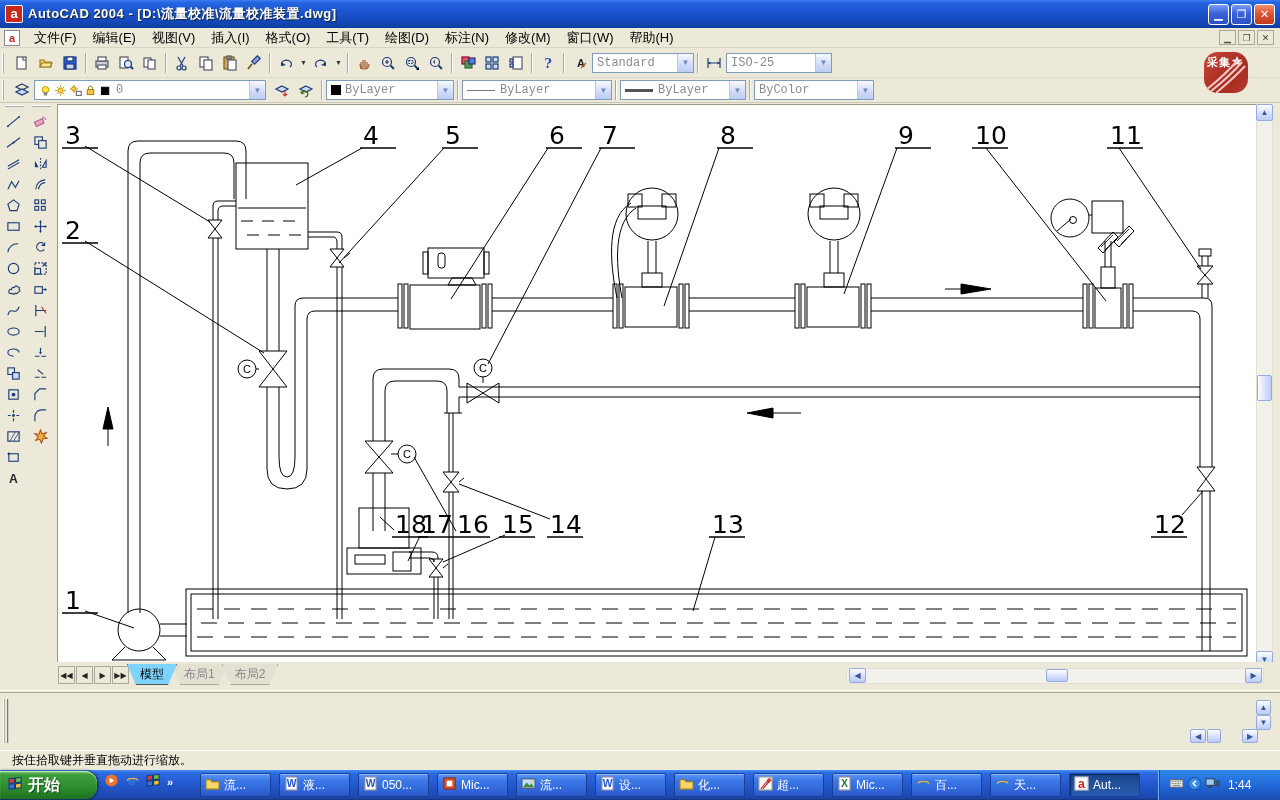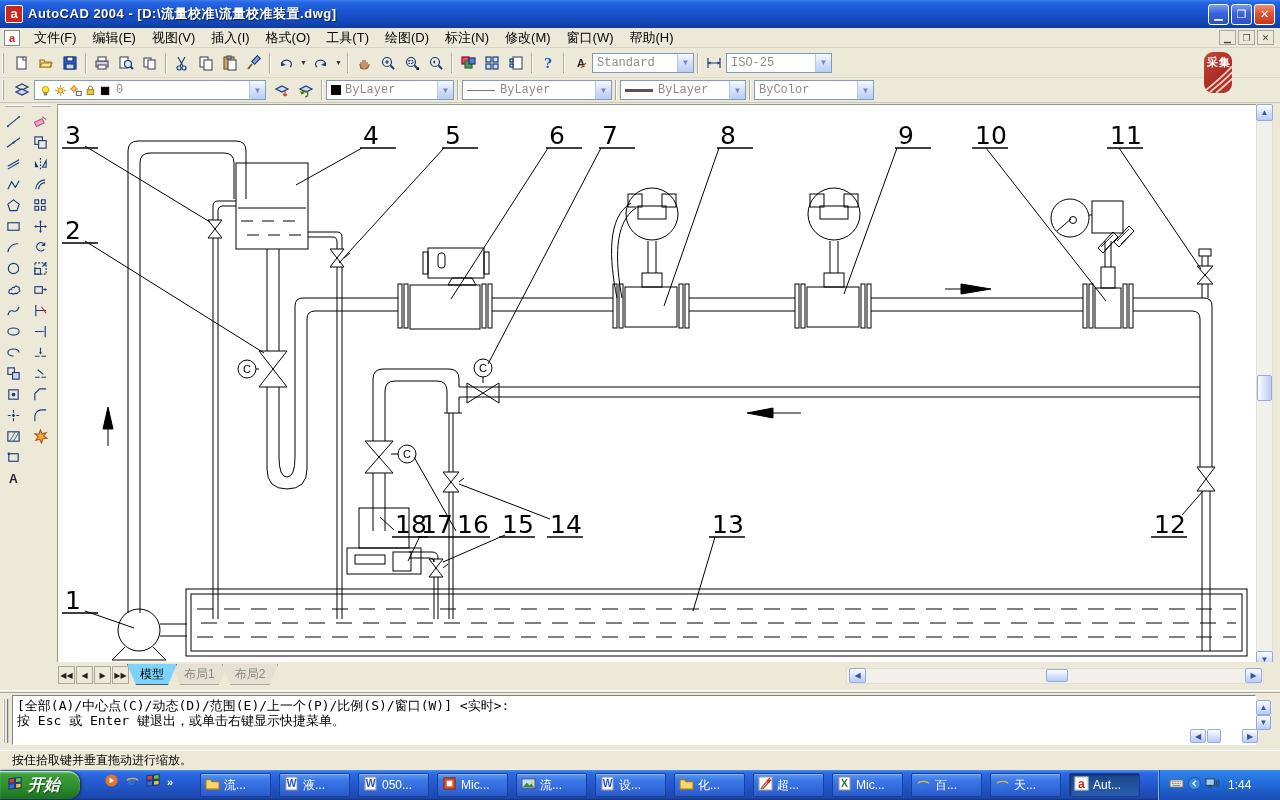--- a/index.html
+++ b/index.html
@@ -36,22 +36,22 @@
  padding-left:4px;position:relative;white-space:nowrap}
 .combo .cv{flex:1;overflow:hidden;font-family:"Liberation Mono",monospace;font-size:12px}
 .cbtn{width:16px;height:18px;margin-left:4px;background:linear-gradient(180deg,#f6f9ff,#cfdbf8 60%,#bccdf5);
  border-left:1px solid #b5c6e8;color:#7388bb;font-size:8px;display:flex;align-items:center;justify-content:center}
 .chipblk{width:10px;height:10px;background:#000;margin-right:4px;flex:none}
 .ltline{width:28px;height:1px;background:#777;margin-right:5px;flex:none}
 .lwline{width:28px;height:3px;background:#555;margin-right:5px;flex:none}
 .lyrmini{display:flex;align-items:center;gap:2px;margin-right:4px}
 .lyrmini svg{display:block}
 
-#badge{left:1204px;top:52px;width:28px;height:41px;position:absolute;background:linear-gradient(135deg,#c6473c,#a82c20 60%,#b5382d);
- border-radius:9px;overflow:hidden;z-index:5}
+#badge{left:1204px;top:52px;width:44px;height:41px;position:absolute;background:linear-gradient(135deg,#c6473c,#a82c20 60%,#b5382d);
+ border-radius:14px;overflow:hidden;z-index:5}
 #badge .bt{color:#fff;font-size:11px;font-weight:bold;position:absolute;left:3px;top:3px;letter-spacing:1px}
 
 #leftzone{left:0;top:103px;width:55px;height:559px;position:absolute;background:#ece9d8}
 .vcol{position:absolute;top:0;width:27px}
 .vcol .hgrip{height:5px;margin:2px 4px;border-top:2px ridge #fff}
 .lbtn{width:25px;height:21px;display:flex;align-items:center;justify-content:center}
 
 #canvas{left:57px;top:104px;width:1199px;height:558px;position:absolute;background:#fff;border-left:1px solid #9a9788;border-top:1px solid #9a9788}
 #canvas svg{display:block}
 
@@ -76,24 +76,24 @@
  border-right-color:#fff;border-bottom-color:#fff;padding:2px 4px;font-family:"DejaVu Sans Mono","Liberation Mono",monospace;
  font-size:13px;line-height:15px;color:#000;overflow:hidden}
 #cmdvs{position:absolute;left:1256px;top:700px;width:15px;height:30px}
 #cmdhs{position:absolute;left:1190px;top:729px;width:68px;height:14px}
 
 #statusbar{left:0;top:750px;width:1280px;height:20px;position:absolute;background:#ece9d8;display:flex;align-items:center;
  font-size:12px;color:#000;padding-left:12px;border-top:1px solid #fff}
 
 #taskbar{left:0;top:770px;width:1280px;height:30px;position:absolute;
  background:linear-gradient(180deg,#4490f5 0%,#2d6be2 10%,#2459cf 45%,#1c48ae 92%,#16377f 100%)}
-#startbtn{position:absolute;left:0;top:1px;width:80px;height:28px;border-radius:0 12px 12px 0;
+#startbtn{position:absolute;left:0;top:1px;width:97px;height:28px;border-radius:0 12px 12px 0;
  background:linear-gradient(180deg,#7fd07f 0%,#3f9e3c 12%,#2f8f2e 55%,#1e7420 95%);
  box-shadow:inset 0 1px 1px #bfe8b8,1px 0 3px #123;display:flex;align-items:center;color:#fff;font-weight:bold;
- font-style:italic;font-size:16px;padding-left:8px;gap:5px;text-shadow:1px 1px 1px #14531a}
+ font-size:16px;padding-left:8px;gap:5px;text-shadow:1px 1px 1px #14531a}
 #ql{position:absolute;left:104px;top:3px;display:flex;align-items:center;gap:6px}
 #ql .qlchev{color:#fff;font-weight:bold;font-size:11px}
 .taskbtn{position:absolute;top:3px;width:71px;height:24px;border-radius:2px;border:1px solid #1b3f94;
  background:linear-gradient(180deg,#5a97f5,#3c78e8 30%,#2f63d6 80%,#2a58c4);box-shadow:inset 0 1px 0 #8ab6f8;
  display:flex;align-items:center;gap:4px;padding:0 4px;color:#fff;font-size:12px;white-space:nowrap;overflow:hidden}
 .taskbtn.active{background:linear-gradient(180deg,#1c448f,#215099 40%,#2a5cb2);box-shadow:inset 1px 1px 2px #102a60}
 .taskbtn svg{flex:none}
 #tray{position:absolute;right:0;top:0;width:122px;height:30px;display:flex;align-items:center;gap:4px;padding:0 8px 0 10px;
  background:linear-gradient(180deg,#2f86ec 0%,#2168d8 50%,#1a4fb5 95%);border-left:1px solid #7fb4f2;box-shadow:inset 1px 0 0 #1547a0}
 #tray .clock{color:#fff;font-size:12px;margin-left:4px}
@@ -937,24 +937,20 @@
     </div>
   <div class="strack" style="left:846px;top:6px;width:418px;height:16px"></div>
   <div class="sbtn" style="left:849px;top:668px;width:17px;height:15px;position:fixed">◀</div>
   <div class="sthumb h" style="left:1046px;top:669px;width:22px;height:13px;position:fixed"></div>
   <div class="sbtn" style="left:1245px;top:668px;width:17px;height:15px;position:fixed">▶</div>
 </div>
 
 <div id="cmddiv"></div>
 <div id="cmdwin">
   <div id="cmdgrip"></div>
-  <div id="cmdtext">
-    <div>[全部(A)/中心点(C)/动态(D)/范围(E)/上一个(P)/比例(S)/窗口(W)] &lt;实时&gt;:</div>
-    <div>按 Esc 或 Enter 键退出，或单击右键显示快捷菜单。</div>
-  </div>
 </div>
 <div id="cmdvs">
   <div class="sbtn" style="left:0;top:0;width:15px;height:15px;position:relative">▲</div>
   <div class="sbtn" style="left:0;top:0;width:15px;height:15px;position:relative">▼</div>
 </div>
 <div id="cmdhs">
   <div class="sbtn" style="left:0;top:0;width:16px;height:14px">◀</div>
   <div class="sthumb h" style="left:17px;top:0;width:14px;height:14px"></div>
   <div class="sbtn" style="right:0;top:0;width:16px;height:14px">▶</div>
 </div>

